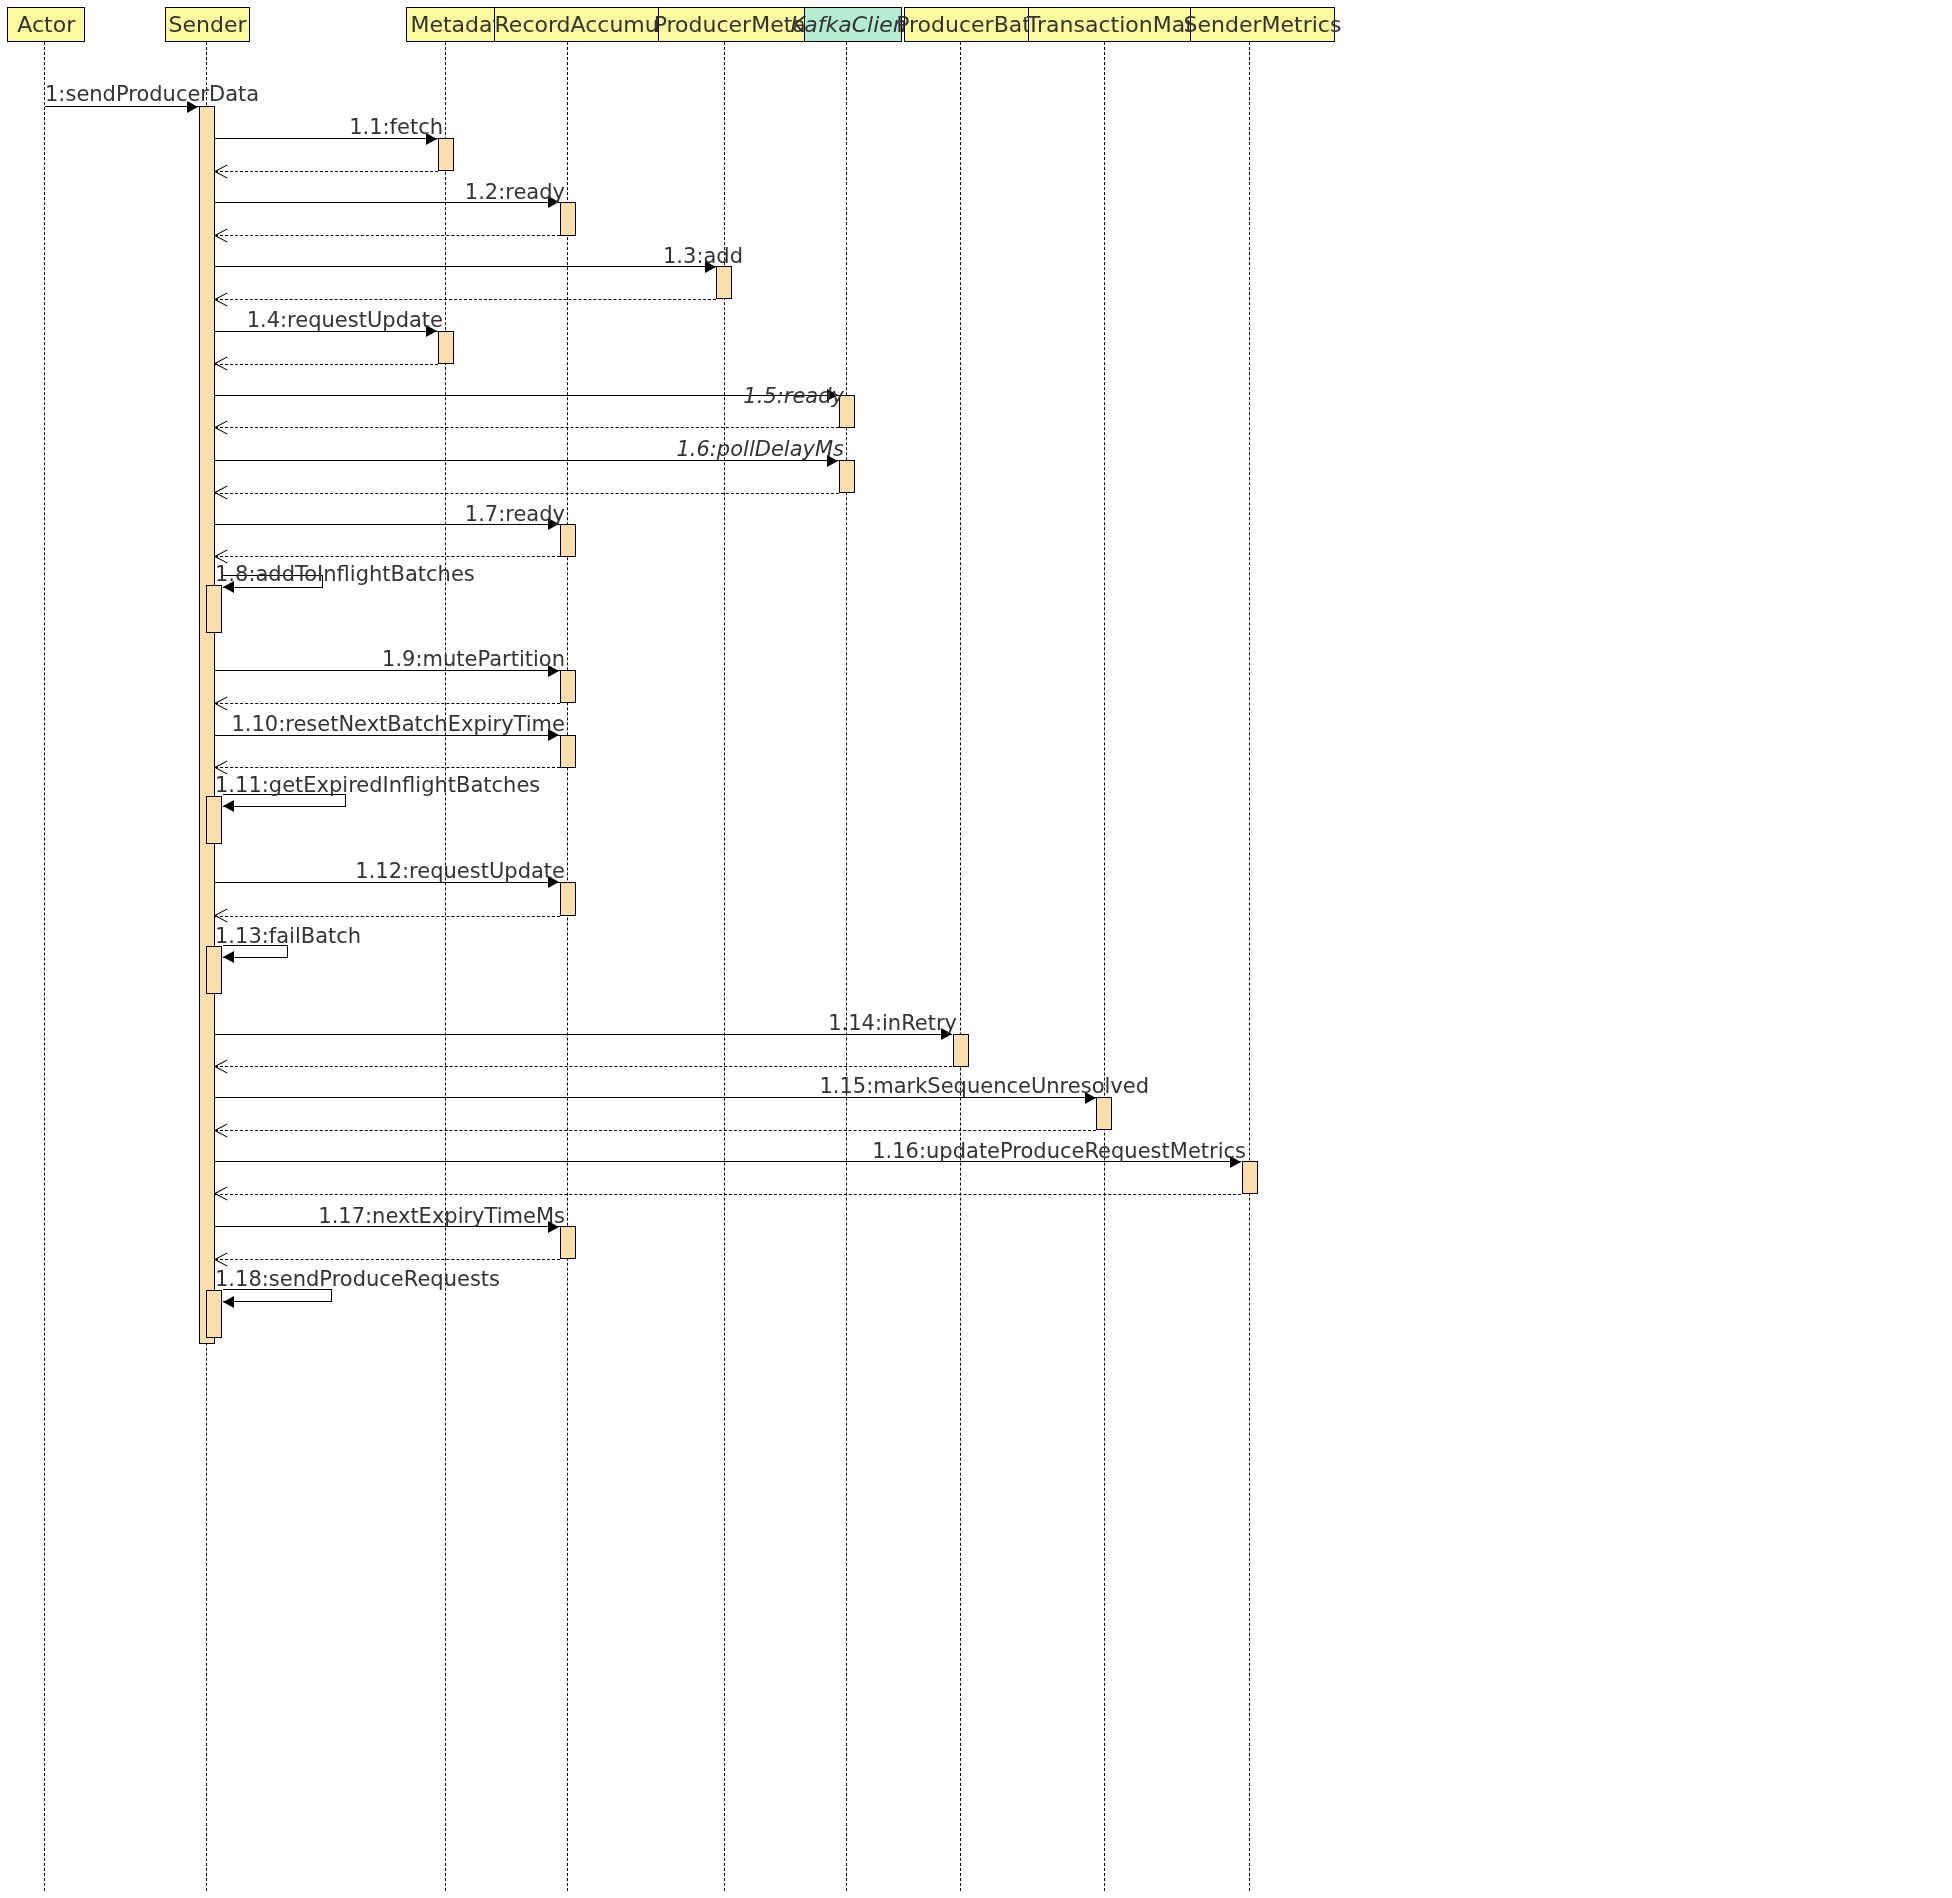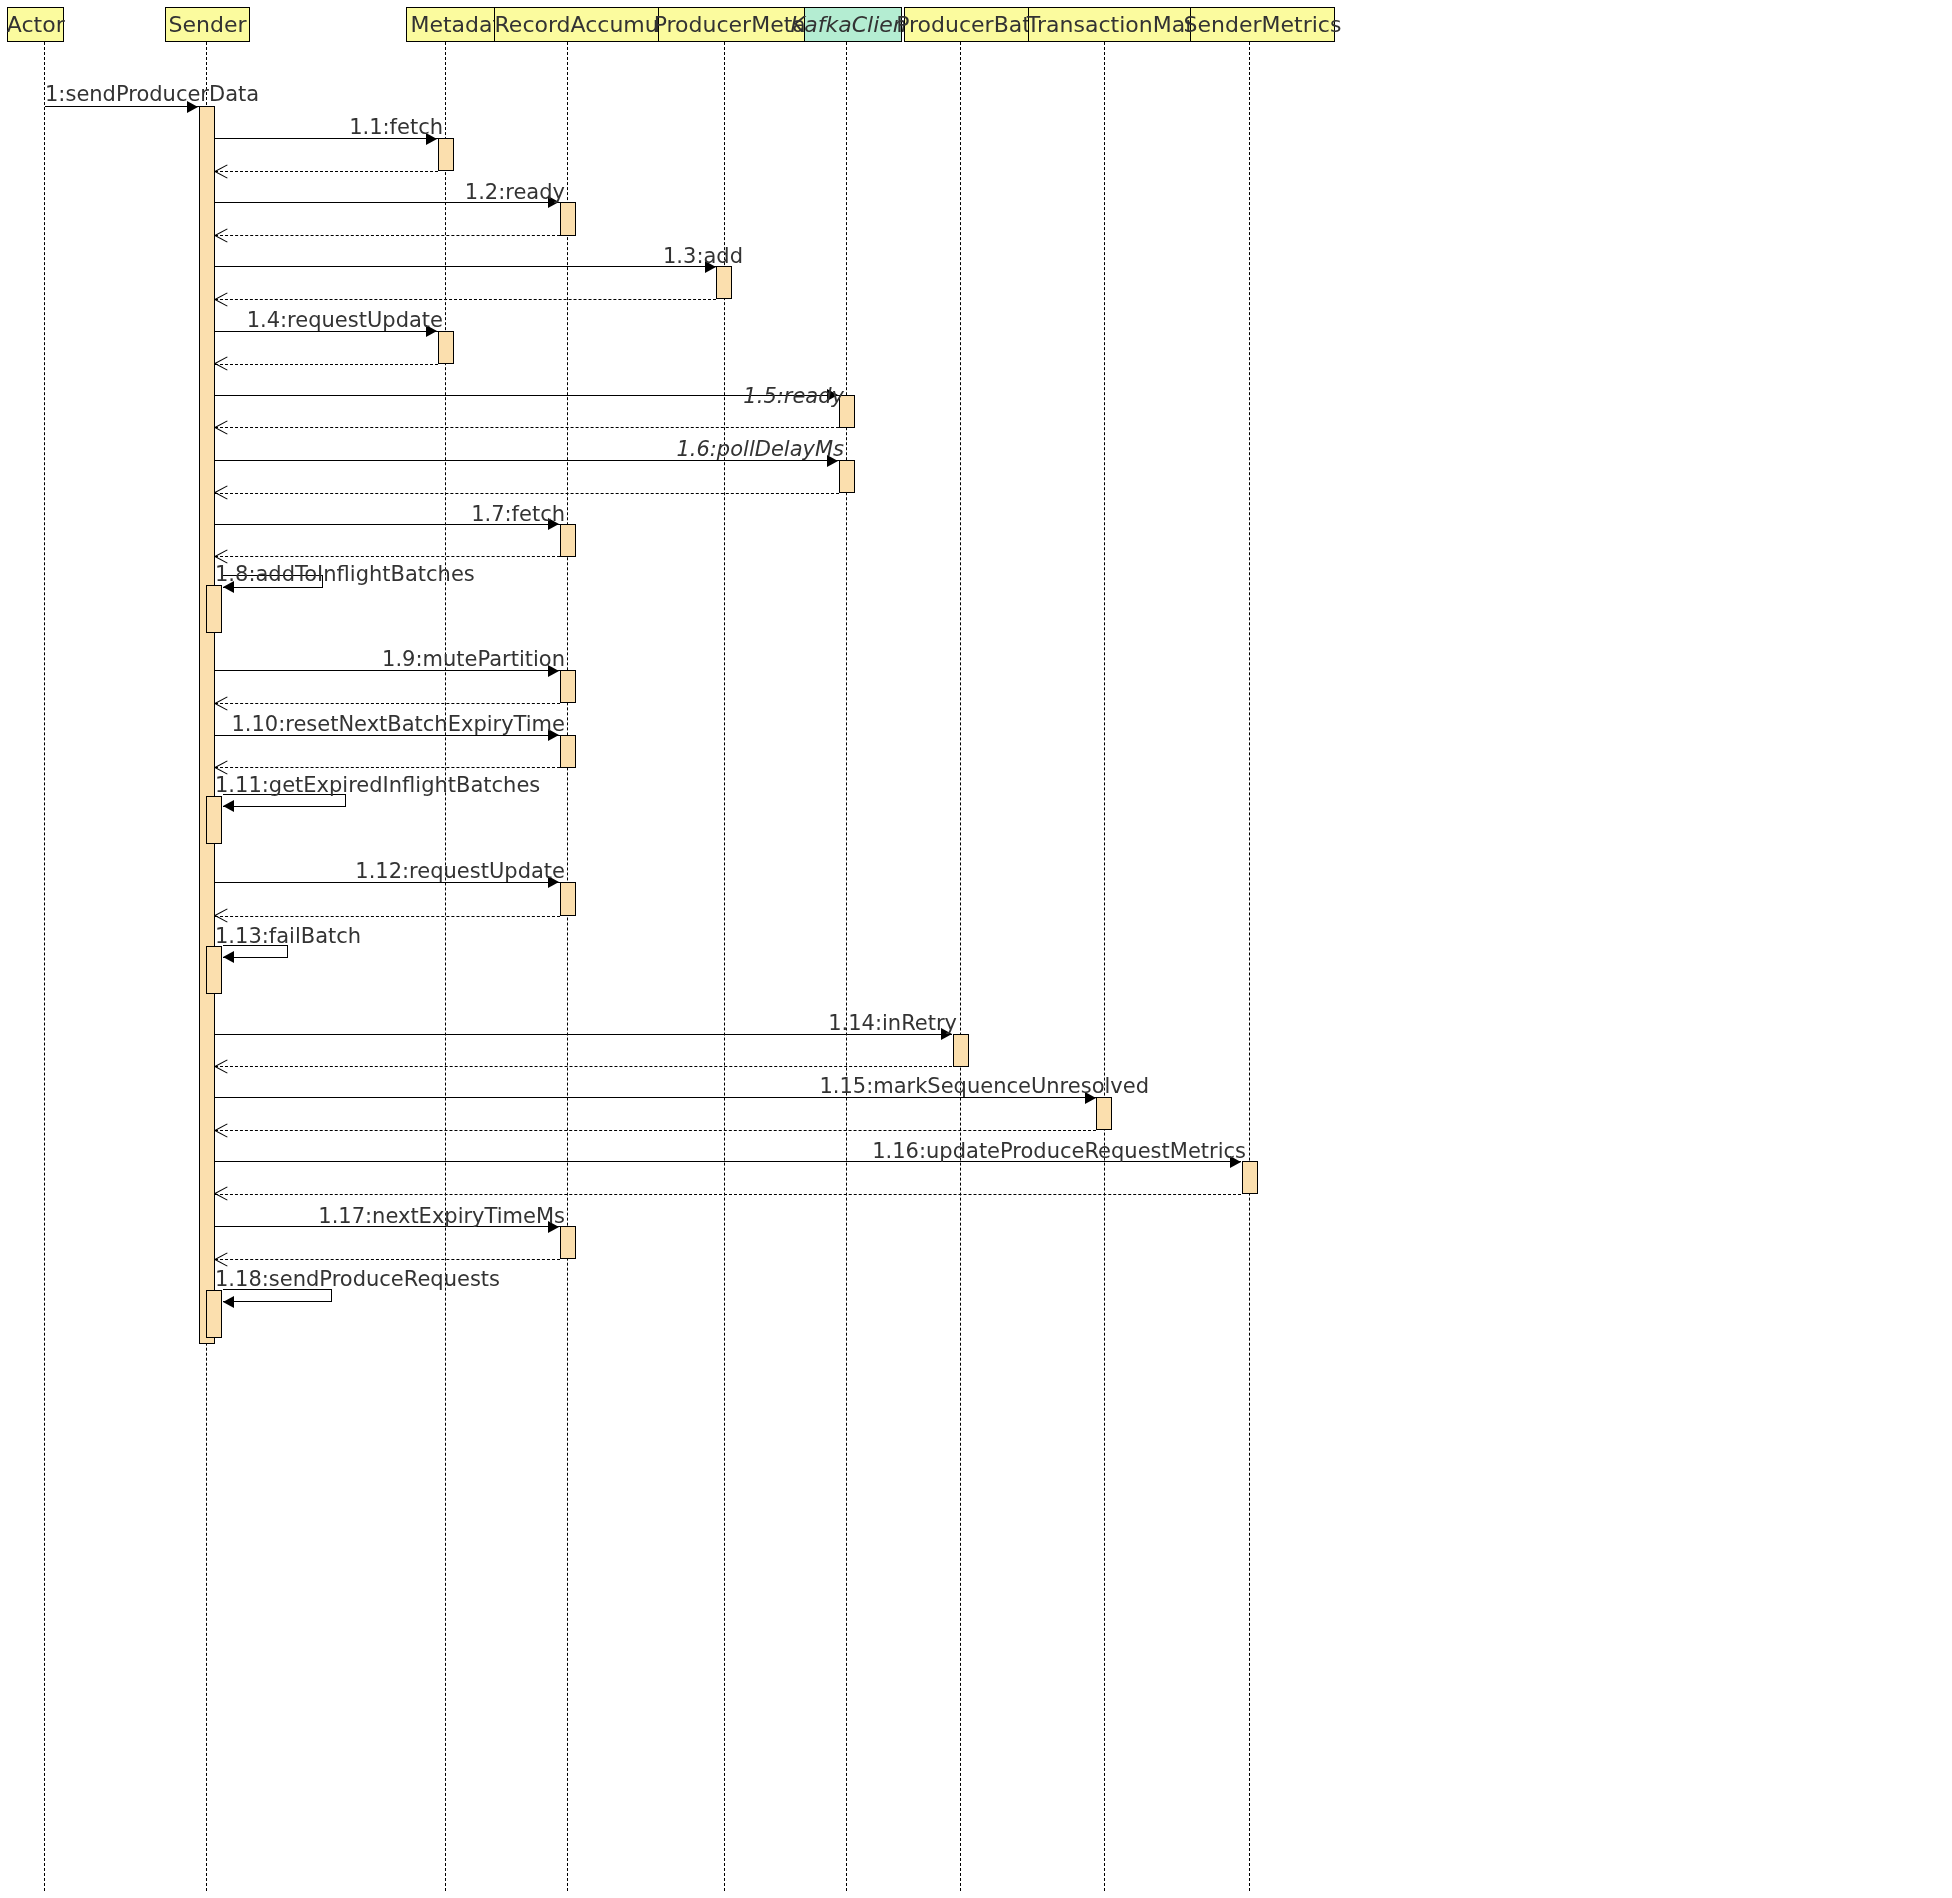--- a/index.html
+++ b/index.html
@@ -124,21 +124,21 @@
 <div id="diagram">
     <div class="lifeline" style="left: 44px; top: 42px; height: 1849px;"></div>
     <div class="lifeline" style="left: 206px; top: 42px; height: 1849px;"></div>
     <div class="lifeline" style="left: 445px; top: 42px; height: 1849px;"></div>
     <div class="lifeline" style="left: 567px; top: 42px; height: 1849px;"></div>
     <div class="lifeline" style="left: 724px; top: 42px; height: 1849px;"></div>
     <div class="lifeline" style="left: 846px; top: 42px; height: 1849px;"></div>
     <div class="lifeline" style="left: 960px; top: 42px; height: 1849px;"></div>
     <div class="lifeline" style="left: 1104px; top: 42px; height: 1849px;"></div>
     <div class="lifeline" style="left: 1249px; top: 42px; height: 1849px;"></div>
-    <div class="participant" style="left: 7.3px; top: 7.3px; width: 57px; height: 35px;">
+    <div class="participant" style="left: 7.3px; top: 7.3px; width: 78px; height: 35px;">
       <span>Actor</span>
     </div>
     <div class="participant" style="left: 165px; top: 7.3px; width: 85px; height: 35px;">
       <span>Sender</span>
     </div>
     <div class="participant" style="left: 406px; top: 7.3px; width: 113px; height: 35px;">
       <span>Metadata</span>
     </div>
     <div class="participant" style="left: 494px; top: 7.3px; width: 216px; height: 35px;">
       <span>RecordAccumulator</span>
@@ -205,21 +205,21 @@
     <div class="msg-label italic right" style="left: 844px; top: 386px;">1.5:ready</div>
     <div class="msg-line dashed" style="left: 215px; top: 427px; width: 624px;"></div>
     <div class="arrow-open-left" style="left: 215px; top: 420px;"></div>
     <div class="msg-line" style="left: 215px; top: 460px; width: 624px;"></div>
     <div class="arrow-right" style="left: 827px; top: 455px;"></div>
     <div class="msg-label italic right" style="left: 844px; top: 439px;">1.6:pollDelayMs</div>
     <div class="msg-line dashed" style="left: 215px; top: 493px; width: 624px;"></div>
     <div class="arrow-open-left" style="left: 215px; top: 485px;"></div>
     <div class="msg-line" style="left: 215px; top: 524px; width: 345px;"></div>
     <div class="arrow-right" style="left: 548px; top: 518px;"></div>
-    <div class="msg-label right" style="left: 565px; top: 504px;">1.7:fetch</div>
+    <div class="msg-label right" style="left: 565px; top: 504px;">1.7:ready</div>
     <div class="msg-line dashed" style="left: 215px; top: 556px; width: 345px;"></div>
     <div class="arrow-open-left" style="left: 215px; top: 549px;"></div>
     <div class="selfcall" style="left: 223px; top: 575px; width: 100px; height: 12.7px;"></div>
     <div class="arrow-left-filled" style="left: 223px; top: 581px;"></div>
     <div class="msg-label" style="left: 215px; top: 564px;">1.8:addToInflightBatches</div>
     <div class="msg-line" style="left: 215px; top: 670px; width: 345px;"></div>
     <div class="arrow-right" style="left: 548px; top: 665px;"></div>
     <div class="msg-label right" style="left: 565px; top: 649px;">1.9:mutePartition</div>
     <div class="msg-line dashed" style="left: 215px; top: 703px; width: 345px;"></div>
     <div class="arrow-open-left" style="left: 215px; top: 696px;"></div>

